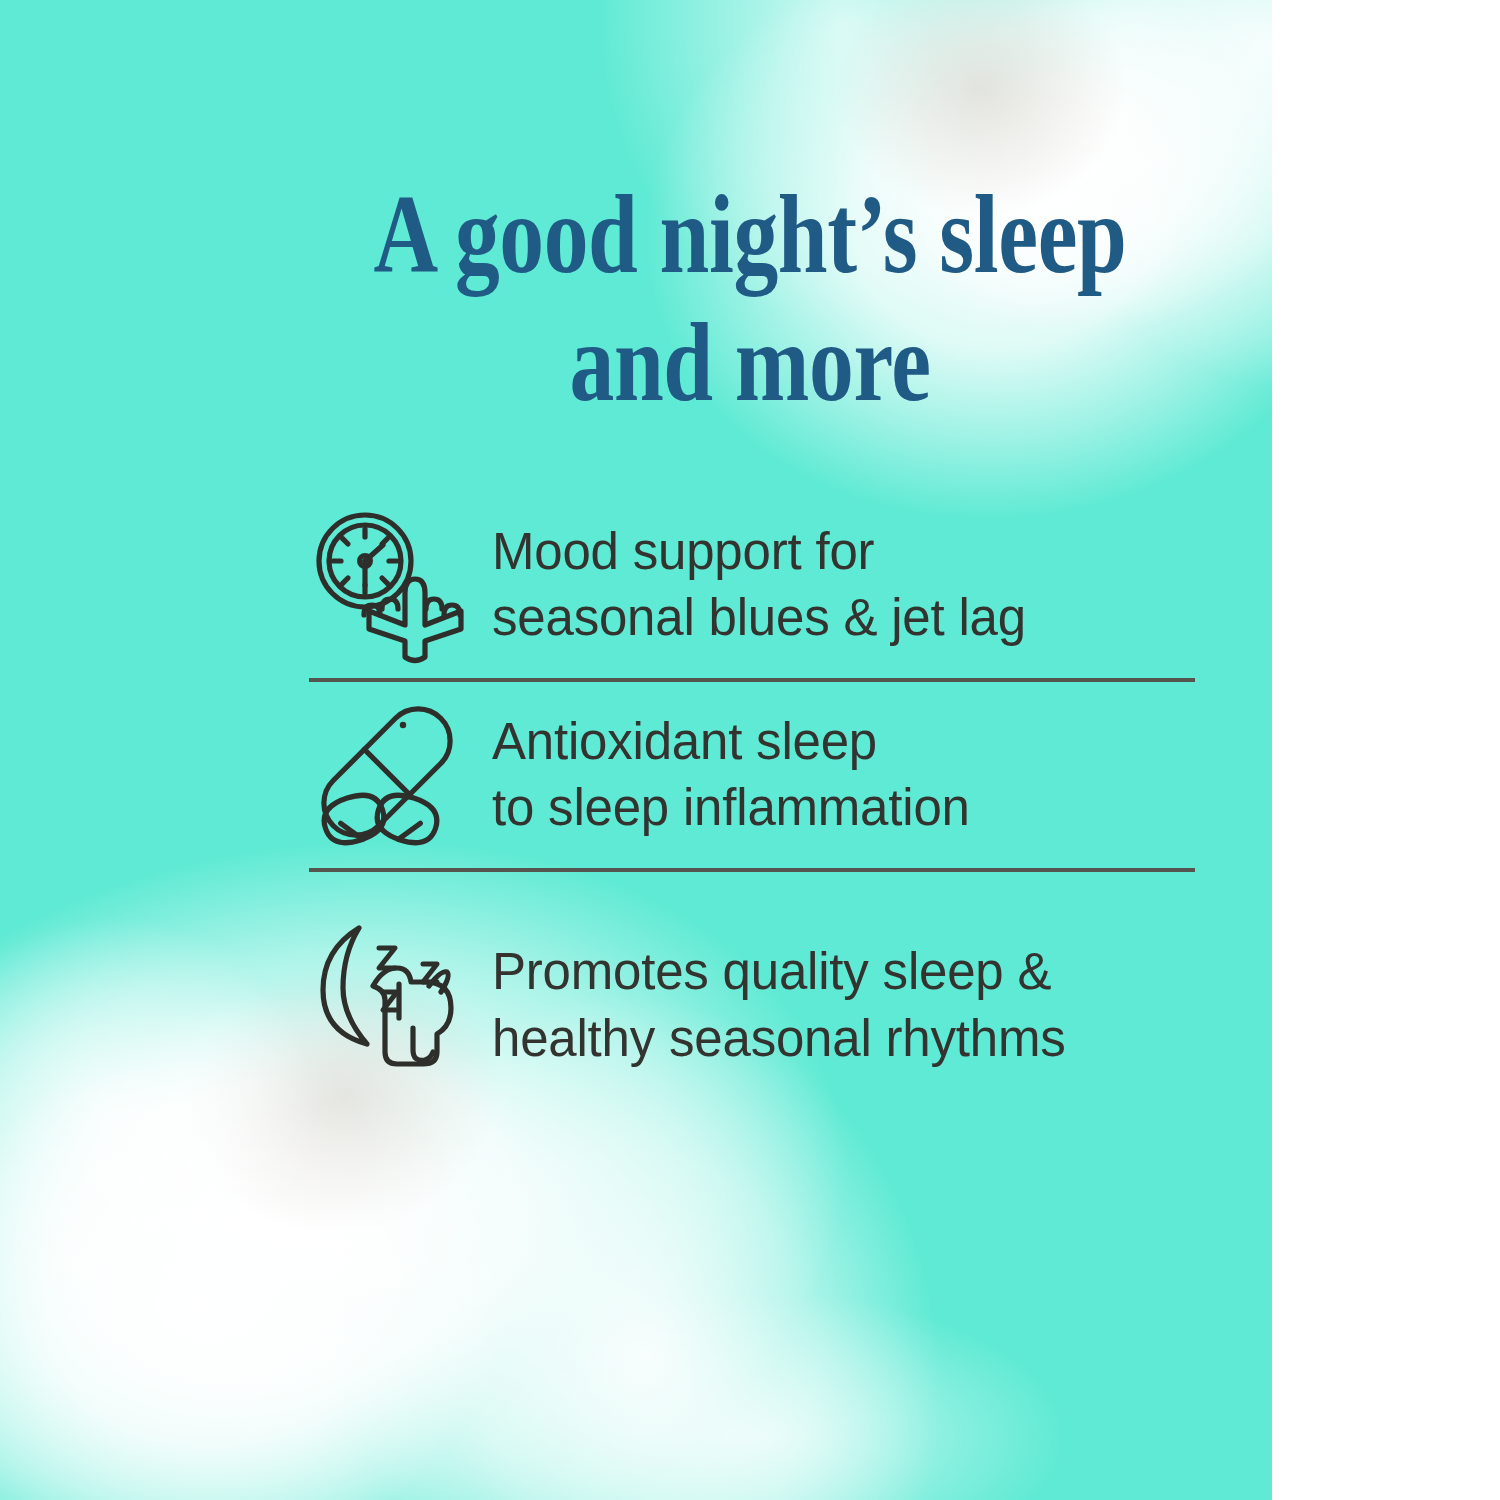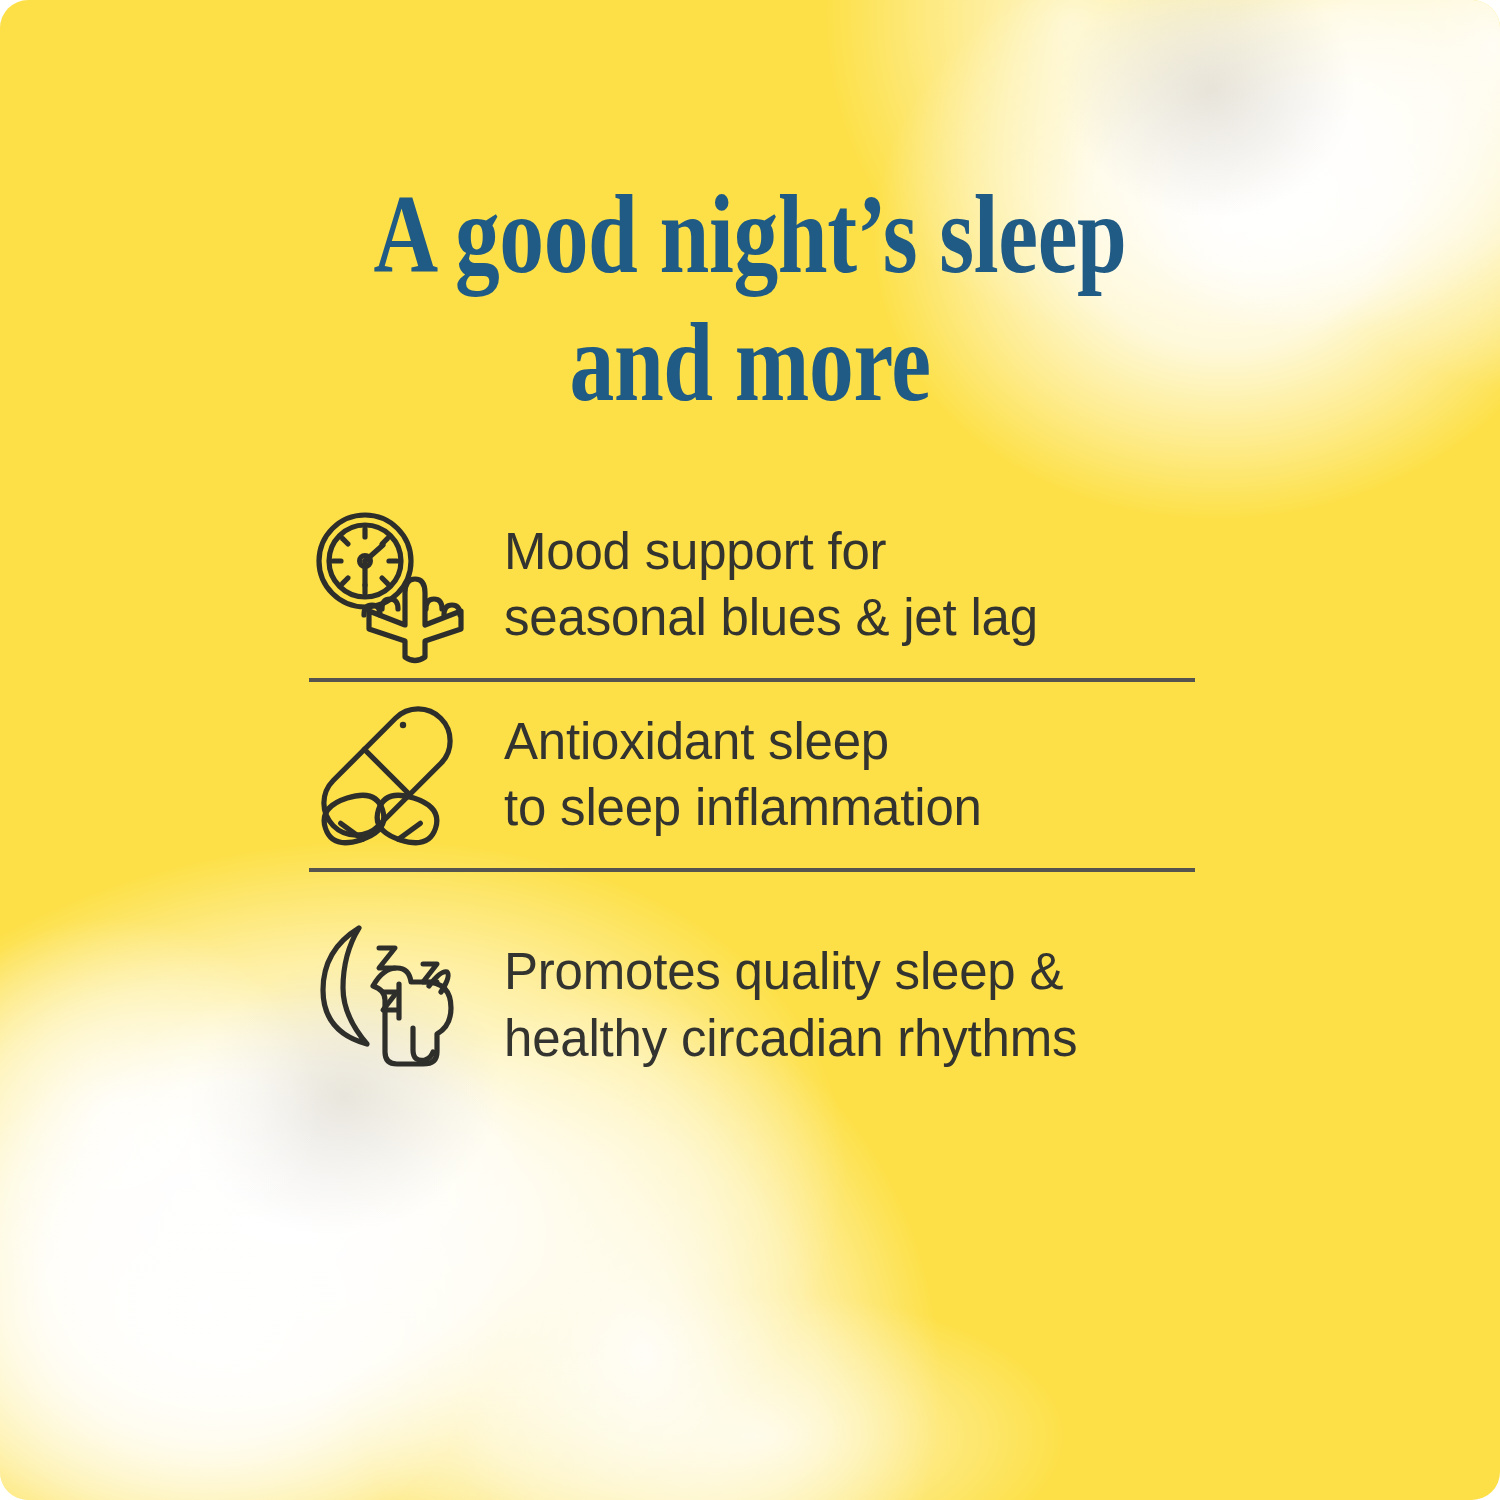--- a/index.html
+++ b/index.html
@@ -8,25 +8,24 @@
   }
   body {
     width: 1500px;
     height: 1500px;
     overflow: hidden;
     font-family: "Liberation Sans", sans-serif;
   }
 
   #poster {
     position: relative;
-    width: 1500px;
+    width: 1272px;
     height: 1500px;
-    background: #fde047;
+    background: #5eead4;
     overflow: hidden;
-    border-radius: 28px;
   }
 
   
   .cloud {
     position: absolute;
     pointer-events: none;
   }
   .cloud-tr {
     top: -340px;
     right: -300px;
@@ -133,21 +132,20 @@
     position: absolute;
     left: 309px;
     top: 492px;
     width: 886px;
     z-index: 5;
   }
   .feature-row {
     display: flex;
     align-items: center;
     min-height: 186px;
-    gap: 12px;
   }
   .feature-icon {
     width: 160px;
     flex: 0 0 160px;
     display: flex;
     align-items: center;
     justify-content: flex-start;
   }
   .feature-icon svg {
     display: block;
@@ -313,18 +311,18 @@
 
           <g stroke-width="5">
             <path d="M60 46 h16 l-16 20 h16" transform="translate(10,-10)"></path>
             <path d="M78 86 h14 l-14 18 h14" transform="translate(-4,-6)"></path>
             <path d="M110 60 h14 l-14 18 h14" transform="translate(4,-8)"></path>
           </g>
         </svg>
       </div>
       <div class="feature-text">
         <span class="ft-line">Promotes quality sleep &amp;</span>
-        <span class="ft-line">healthy circadian rhythms</span>
+        <span class="ft-line">healthy seasonal rhythms</span>
       </div>
     </div>
 
   </div>
 </div>
 
 </body></html>

